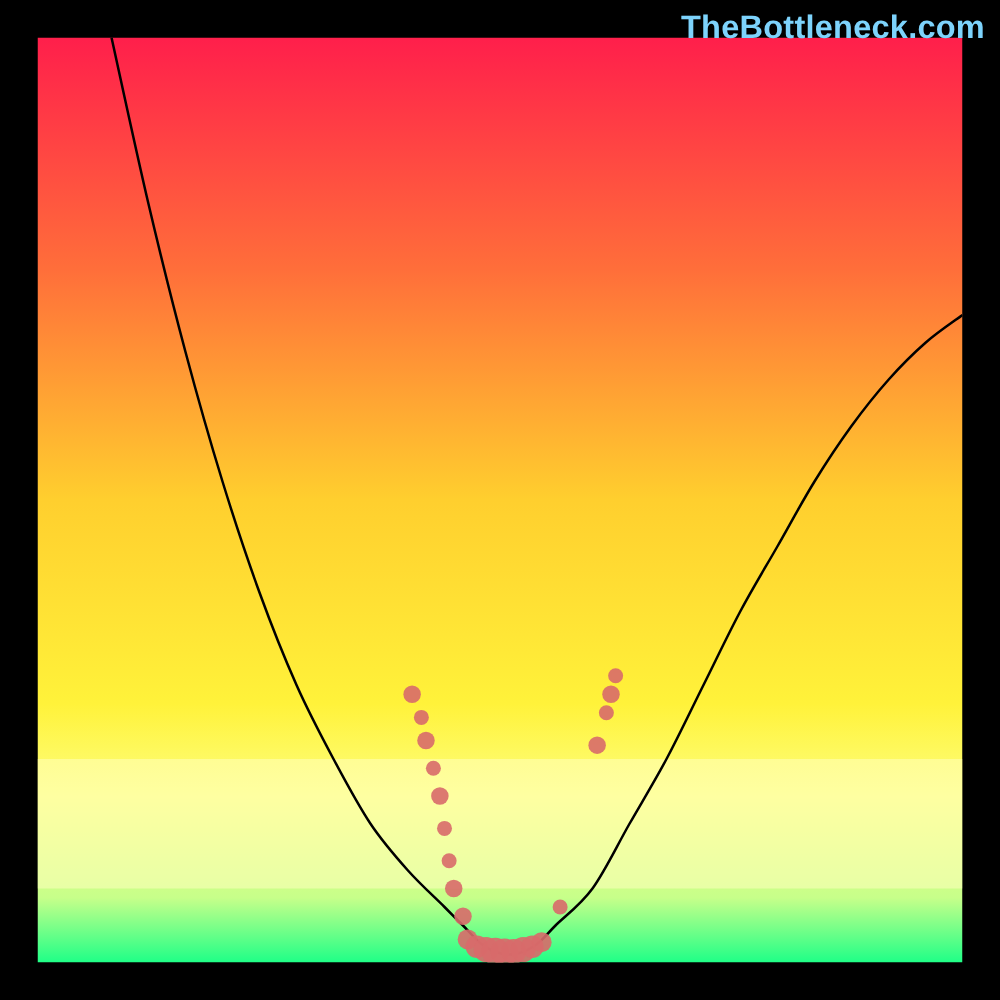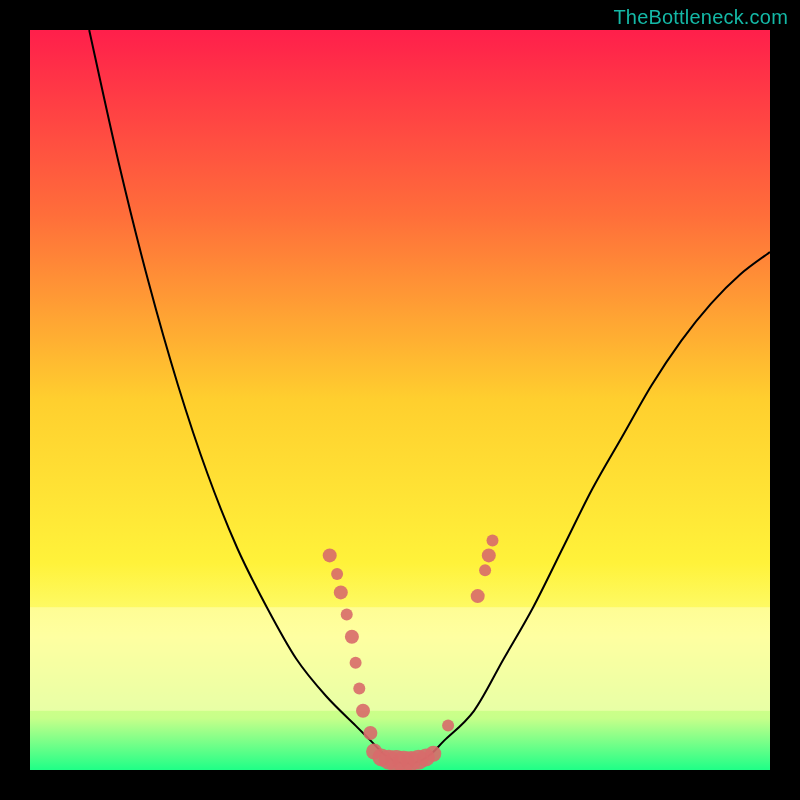--- a/index.html
+++ b/index.html
@@ -23,23 +23,23 @@
     left: 0;
     top: 0;
     width: 740px;
     height: 740px;
   }
   .watermark {
     position: absolute;
     top: 6px;
     right: 12px;
     font-family: Arial, Helvetica, sans-serif;
-    font-size: 20px;
-    font-weight: 400;
-    color: #14b8a6;
+    font-size: 26px;
+    font-weight: 700;
+    color: #7dd3fc;
     letter-spacing: 0.2px;
   }
 </style>
 </head>
 <body>
 
 <div class="frame">
   <svg class="plot" viewBox="0 0 740 740" preserveAspectRatio="none">
     <defs>
       <linearGradient id="bg-grad" x1="0" y1="0" x2="0" y2="1">

